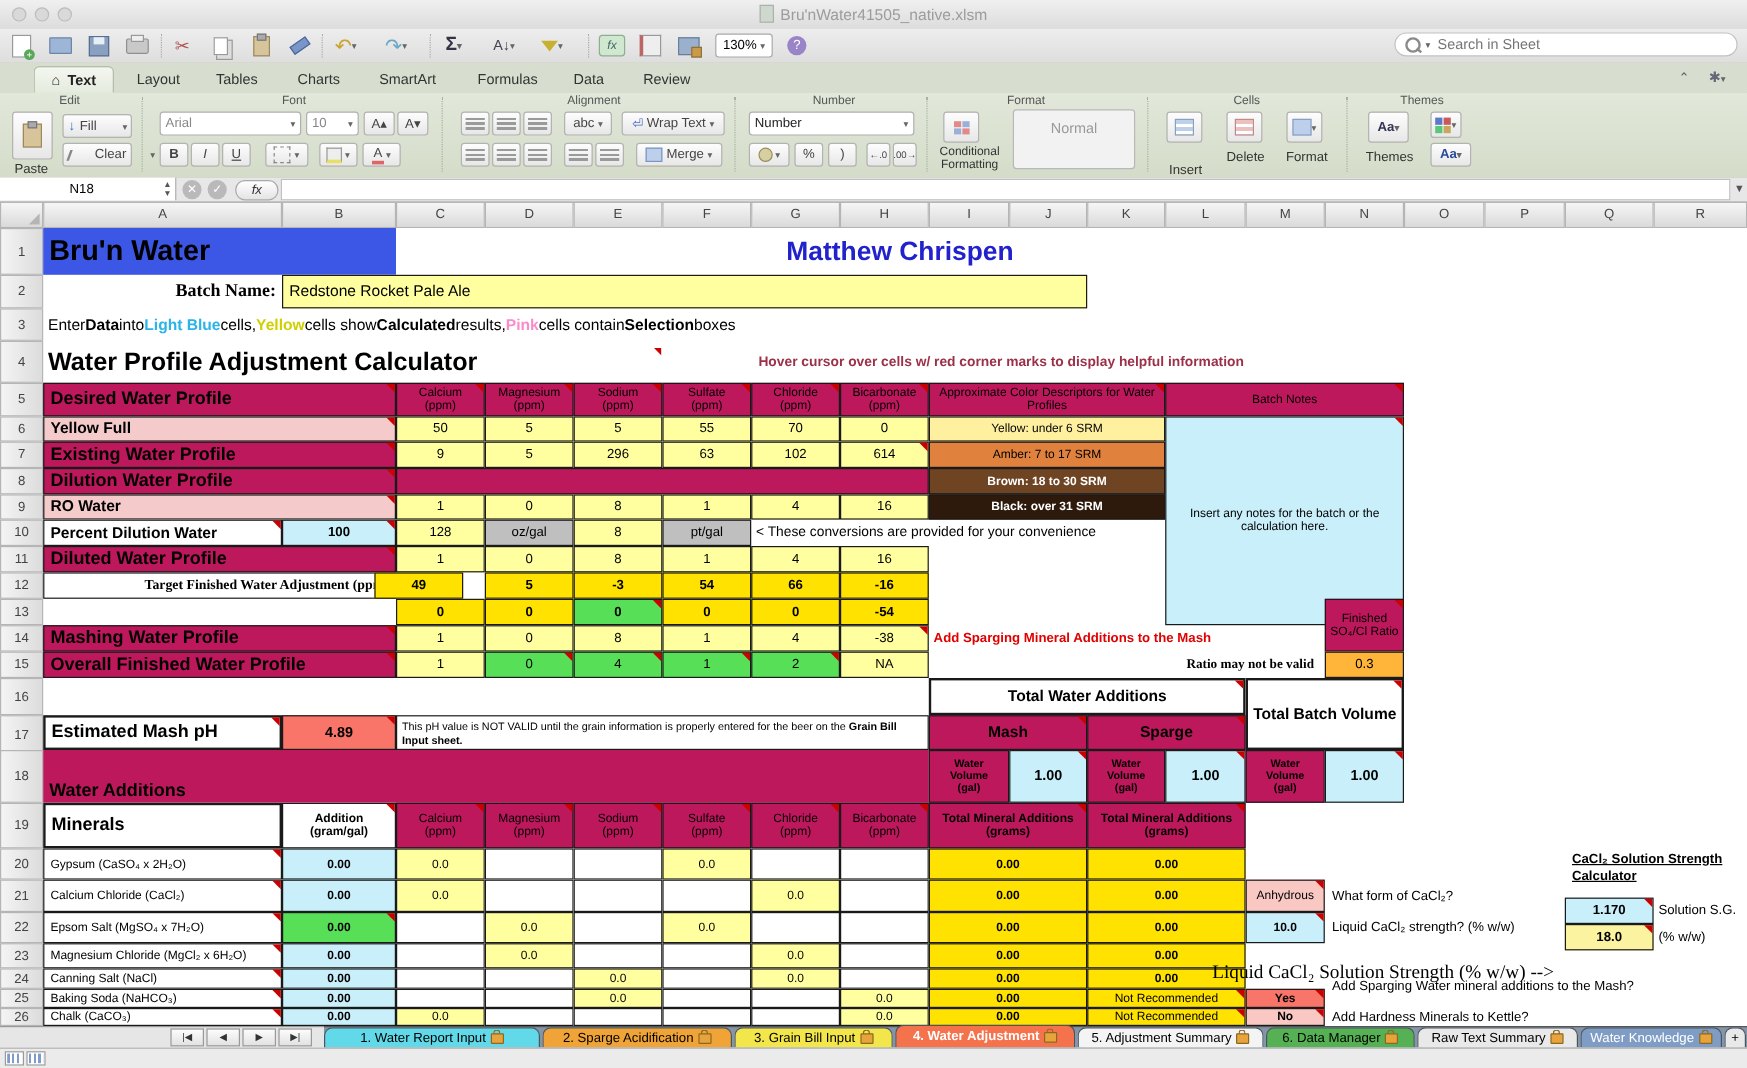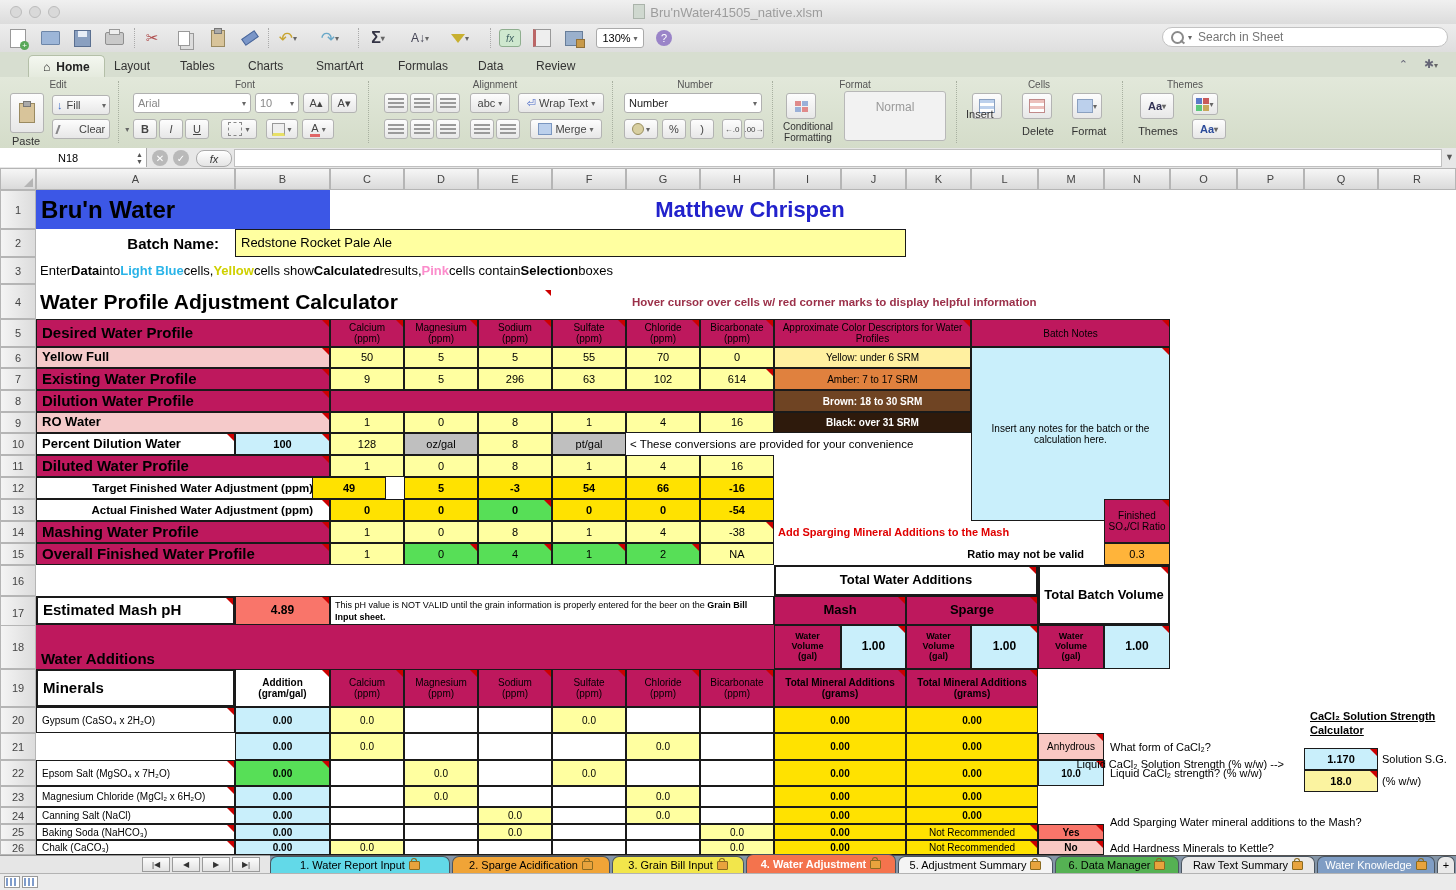--- a/index.html
+++ b/index.html
@@ -40,21 +40,21 @@
   .fxpill{position:absolute;top:2px;left:196px;width:34px;height:15px;border:1px solid #aaa;border-radius:8px;background:linear-gradient(#fff,#e4e4e4);display:flex;align-items:center;justify-content:center;font-size:11px;font-style:italic;color:#333;}
   
   .chead{position:absolute;top:168px;height:22px;background:linear-gradient(#f6f6f6,#dadada);border:1px solid #b5b5b5;box-sizing:border-box;display:flex;align-items:center;justify-content:center;font-size:11px;color:#444;}
   .rhead{position:absolute;left:0;width:36px;background:linear-gradient(90deg,#f4f4f4,#dcdcdc);border:1px solid #b5b5b5;box-sizing:border-box;display:flex;align-items:center;justify-content:center;font-size:11px;color:#444;}
   
   .c{position:absolute;box-sizing:border-box;border:1px solid #1a1a1a;background:#fff;display:flex;align-items:center;justify-content:center;font-size:11px;line-height:1.1;text-align:center;}
   .col{flex-direction:column;}
   .nb{position:absolute;box-sizing:border-box;display:flex;align-items:center;font-size:11px;}
   .b{font-weight:bold;}
   .lt{justify-content:flex-start;text-align:left;padding-left:5px;}
-  .rt{justify-content:flex-end;text-align:right;padding-right:16px;}
+  .rt{justify-content:flex-end;text-align:right;padding-right:5px;font-family:Liberation Serif, serif;}
   .f10{font-size:10px;} .f9{font-size:9px;} .f13{font-size:13px;} .f15{font-size:15px;}
   .gray{background:#be185d;} .gray2{background:#bfbfbf;}
   .pink{background:#f5caca;} .ltpink{background:#f9c8c3;}
   .yel{background:#ffffa0;} .gold{background:#ffe200;} .grn{background:#57df57;}
   .cyan{background:#c9effb;} .salmon{background:#f9756a;} .org{background:#ffb43a;}
   .amber{background:#e0813e;} .brownbg{background:#6f4423;color:#fff;} .blackbg{background:#2e1a0c;color:#fff;}
   .bluebg{background:#3c57e6;}
   .tri{overflow:visible;}
   .tri::after{content:"";position:absolute;top:0;right:0;border-top:7px solid #c00;border-left:7px solid transparent;}
   .th2{border-width:2px;}
@@ -147,21 +147,21 @@
     <div class="searchbox">
       <span class="mag"></span>
         <span class="dn">▾</span>
       <input placeholder="Search in Sheet" style="">
     </div>
   </div>
 
   <div class="rtabs">
     <div class="rtab active" style="left:28px">
         <span style="margin-right:6px">⌂</span>
-        <span>Home</span>
+        <span>Text</span>
       </div>
     <div class="rtab" style="left:100px">
         <span>Layout</span>
       </div>
     <div class="rtab" style="left:166px">
         <span>Tables</span>
       </div>
     <div class="rtab" style="left:234px">
         <span>Charts</span>
       </div>
@@ -297,21 +297,21 @@
     <div class="rlbl" style="left:778px;top:44px;width:60px;text-align:center;font-size:10px;line-height:1.1">Conditional Formatting</div>
     <div style="position:absolute;left:844px;top:14px;width:100px;height:48px;background:#f2f2f2;border:1px solid #b8b8b8;border-radius:3px;display:flex;align-items:flex-start;justify-content:center">
         <span style="margin-top:8px;color:#999;font-size:12px">Normal</span>
       </div>
     <div class="rsep" style="left:956px"></div>
 
     <div class="rgl" style="left:964px;width:150px">Cells</div>
     <div class="rbtn" style="left:972px;top:16px;width:30px;height:26px">
         <span style="display:inline-block;width:14px;height:12px;background:repeating-linear-gradient(#bcd0ec 0 3px,#fff 3px 6px);border:1px solid #8aa0c0"></span>
       </div>
-    <div class="rlbl" style="left:966px;top:31px;width:44px;text-align:left">Insert</div>
+    <div class="rlbl" style="left:966px;top:59px;width:44px;text-align:center">Insert</div>
     <div class="rbtn" style="left:1022px;top:16px;width:30px;height:26px">
         <span style="display:inline-block;width:14px;height:12px;background:repeating-linear-gradient(#ecc0bc 0 3px,#fff 3px 6px);border:1px solid #c08a8a"></span>
       </div>
     <div class="rlbl" style="left:1016px;top:48px;width:44px;text-align:center">Delete</div>
     <div class="rbtn" style="left:1072px;top:16px;width:30px;height:26px">
         <span style="display:inline-block;width:14px;height:12px;background:#bcd0ec;border:1px solid #8aa0c0"></span>
         <span class="dn">▾</span>
       </div>
     <div class="rlbl" style="left:1066px;top:48px;width:46px;text-align:center">Format</div>
     <div class="rsep" style="left:1122px"></div>
@@ -497,21 +497,20 @@
   <div class="c yel" style="left:700px;top:455px;width:74px;height:22px">16</div>
 
   <div class="c rt b tri" style="left:36px;top:477px;width:294px;height:22px;font-size:11.5px">Target Finished Water Adjustment (ppm)</div>
   <div class="c gold b" style="left:312px;top:477px;width:74px;height:22px">49</div>
   <div class="c gold b" style="left:404px;top:477px;width:74px;height:22px">5</div>
   <div class="c gold b" style="left:478px;top:477px;width:74px;height:22px">-3</div>
   <div class="c gold b" style="left:552px;top:477px;width:74px;height:22px">54</div>
   <div class="c gold b" style="left:626px;top:477px;width:74px;height:22px">66</div>
   <div class="c gold b" style="left:700px;top:477px;width:74px;height:22px">-16</div>
 
-  <div class="c rt b tri" style="left:36px;top:499px;width:294px;height:22px;font-size:11.5px">Actual Finished Water Adjustment (ppm)</div>
   <div class="c gold b" style="left:330px;top:499px;width:74px;height:22px">0</div>
   <div class="c gold b" style="left:404px;top:499px;width:74px;height:22px">0</div>
   <div class="c grn b tri" style="left:478px;top:499px;width:74px;height:22px">0</div>
   <div class="c gold b" style="left:552px;top:499px;width:74px;height:22px">0</div>
   <div class="c gold b" style="left:626px;top:499px;width:74px;height:22px">0</div>
   <div class="c gold b" style="left:700px;top:499px;width:74px;height:22px">-54</div>
 
   <div class="c gray lt b f15 tri" style="left:36px;top:521px;width:294px;height:22px">Mashing Water Profile</div>
   <div class="c yel" style="left:330px;top:521px;width:74px;height:22px">1</div>
   <div class="c yel" style="left:404px;top:521px;width:74px;height:22px">0</div>
@@ -584,20 +583,21 @@
   <div class="c cyan b f10" style="left:235px;top:707px;width:95px;height:26px">0.00</div>
   <div class="c yel f10" style="left:330px;top:707px;width:74px;height:26px">0.0</div>
   <div class="c f10" style="left:404px;top:707px;width:74px;height:26px"></div>
   <div class="c f10" style="left:478px;top:707px;width:74px;height:26px"></div>
   <div class="c yel f10" style="left:552px;top:707px;width:74px;height:26px">0.0</div>
   <div class="c f10" style="left:626px;top:707px;width:74px;height:26px"></div>
   <div class="c f10" style="left:700px;top:707px;width:74px;height:26px"></div>
   <div class="c gold b f10" style="left:774px;top:707px;width:132px;height:26px">0.00</div>
   <div class="c gold b f10" style="left:906px;top:707px;width:132px;height:26px">0.00</div>
 
+  <div class="c lt f10 tri" style="left:36px;top:733px;width:199px;height:27px">Calcium Chloride (CaCl₂)</div>
   <div class="c cyan b f10" style="left:235px;top:733px;width:95px;height:27px">0.00</div>
   <div class="c yel f10" style="left:330px;top:733px;width:74px;height:27px">0.0</div>
   <div class="c f10" style="left:404px;top:733px;width:74px;height:27px"></div>
   <div class="c f10" style="left:478px;top:733px;width:74px;height:27px"></div>
   <div class="c f10" style="left:552px;top:733px;width:74px;height:27px"></div>
   <div class="c yel f10" style="left:626px;top:733px;width:74px;height:27px">0.0</div>
   <div class="c f10" style="left:700px;top:733px;width:74px;height:27px"></div>
   <div class="c gold b f10" style="left:774px;top:733px;width:132px;height:27px">0.00</div>
   <div class="c gold b f10" style="left:906px;top:733px;width:132px;height:27px">0.00</div>
 
@@ -653,21 +653,21 @@
   <div class="c f10" style="left:552px;top:840px;width:74px;height:15px"></div>
   <div class="c f10" style="left:626px;top:840px;width:74px;height:15px"></div>
   <div class="c yel f10" style="left:700px;top:840px;width:74px;height:15px">0.0</div>
   <div class="c gold b f10" style="left:774px;top:840px;width:132px;height:15px">0.00</div>
   <div class="c gold f10 tri" style="left:906px;top:840px;width:132px;height:15px">Not Recommended</div>
 
   <div class="c ltpink f10 tri" style="left:1038px;top:733px;width:66px;height:27px">Anhydrous</div>
   <div class="nb" style="left:1110px;top:733px;width:300px;height:27px;font-size:11px">What form of CaCl₂?</div>
   <div class="c cyan b f10 tri" style="left:1038px;top:760px;width:66px;height:26px">10.0</div>
   <div class="nb" style="left:1110px;top:760px;width:190px;height:26px;font-size:11px">Liquid CaCl₂ strength? (% w/w)</div>
-  <div class="nb rt" style="left:1000px;top:753px;width:300px;height:21px;font-size:11px">Liquid CaCl₂ Solution Strength (% w/w) --&gt;</div>
+  <div class="nb rt" style="left:1000px;top:800px;width:300px;height:21px;font-size:16px">Liquid CaCl₂ Solution Strength (% w/w) --&gt;</div>
   <div class="nb b" style="left:1310px;top:709px;width:150px;height:30px;font-size:11px;text-decoration:underline;line-height:1.3;display:block">CaCl₂ Solution Strength Calculator</div>
   <div class="c cyan b tri" style="left:1304px;top:748px;width:74px;height:22px">1.170</div>
   <div class="nb" style="left:1382px;top:748px;width:74px;height:22px;font-size:11px">Solution S.G.</div>
   <div class="c b tri" style="left:1304px;top:770px;width:74px;height:22px;background:#fbf3a0">18.0</div>
   <div class="nb" style="left:1382px;top:770px;width:74px;height:22px;font-size:11px">(% w/w)</div>
   <div class="c salmon b f10 tri" style="left:1038px;top:824px;width:66px;height:16px">Yes</div>
   <div class="nb" style="left:1110px;top:806px;width:260px;height:34px;font-size:11px;line-height:1.25">Add Sparging Water mineral additions to the Mash?</div>
   <div class="c ltpink b f10 tri" style="left:1038px;top:840px;width:66px;height:15px">No</div>
   <div class="nb" style="left:1110px;top:840px;width:260px;height:15px;font-size:11px">Add Hardness Minerals to Kettle?</div>
 

